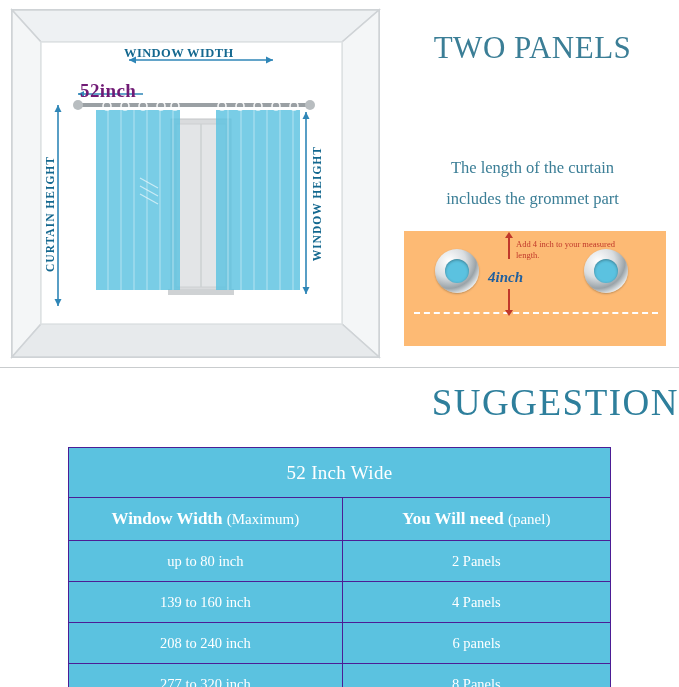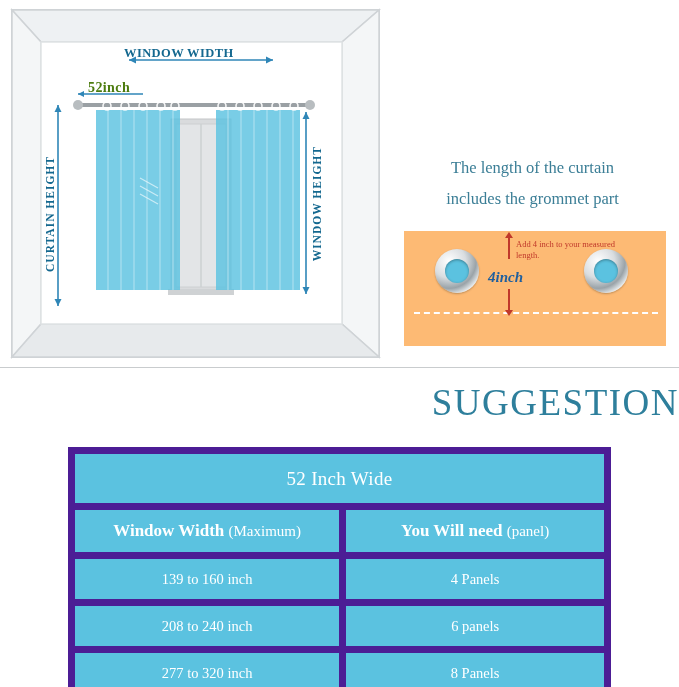--- a/index.html
+++ b/index.html
@@ -46,24 +46,24 @@
     font-weight: bold;
     letter-spacing: .4px;
   }
   .lbl-window-width {
     left: 116px;
     top: 40px;
     font-size: 12.5px;
     color: #14688f;
   }
   .lbl-52inch {
-    left: 80px;
+    left: 72px;
     top: 74px;
-    font-size: 14px;
-    color: #4d7c0f;
+    font-size: 19px;
+    color: #701a75;
   }
   .lbl-curtain-height {
     left: 36px;
     top: 150px;
     font-size: 11.5px;
     writing-mode: vertical-rl;
     transform: rotate(180deg);
     letter-spacing: 1px;
     color: #14688f;
   }
@@ -229,21 +229,21 @@
     width: 543px;
   }
   table.suggestion {
     border-collapse: collapse;
     width: 543px;
     background: #5bc2e0;
     color: #ffffff;
     font-family: "Liberation Serif", serif;
   }
   table.suggestion td {
-    border: 7px solid #4c1d95;
+    border: 1px solid #4c1d95;
     text-align: center;
     color: #ffffff;
   }
   .row-title td {
     font-size: 19px;
     height: 47px;
     letter-spacing: .3px;
   }
   .row-head td {
     font-size: 17px;
@@ -341,20 +341,21 @@
       <polygon points="298,288 294.5,281 301.5,281" fill="#2f86b7"></polygon>
     </svg>
 
     <div class="diagram-label lbl-window-width">WINDOW WIDTH</div>
     <div class="diagram-label lbl-52inch">52inch</div>
     <div class="diagram-label lbl-curtain-height">CURTAIN HEIGHT</div>
     <div class="diagram-label lbl-window-height">WINDOW HEIGHT</div>
   </div>
 
   <div class="headline">
+    <span>TWO PANELS</span>
   </div>
 
   <div class="subline">
     <div>The length of the curtain</div>
     <div>includes the grommet  part</div>
   </div>
 
   <div class="grommet-box">
     <div class="grommet grommet-left"></div>
     <div class="grommet grommet-right"></div>
@@ -374,20 +375,24 @@
   <table class="suggestion">
     <tbody>
       <tr class="row-title">
         <td colspan="2">52 Inch Wide</td>
       </tr>
       <tr class="row-head">
         <td class="col-left"><span>Window Width </span><span class="sub">(Maximum)</span></td>
         <td class="col-right"><span>You Will need </span><span class="sub">(panel)</span></td>
       </tr>
       <tr class="row-data">
+        <td>up to 80 inch</td>
+        <td>2 Panels</td>
+      </tr>
+      <tr class="row-data">
         <td>139 to 160 inch</td>
         <td>4 Panels</td>
       </tr>
       <tr class="row-data">
         <td>208 to 240 inch</td>
         <td>6 panels</td>
       </tr>
       <tr class="row-data">
         <td>277 to 320 inch</td>
         <td>8 Panels</td>

